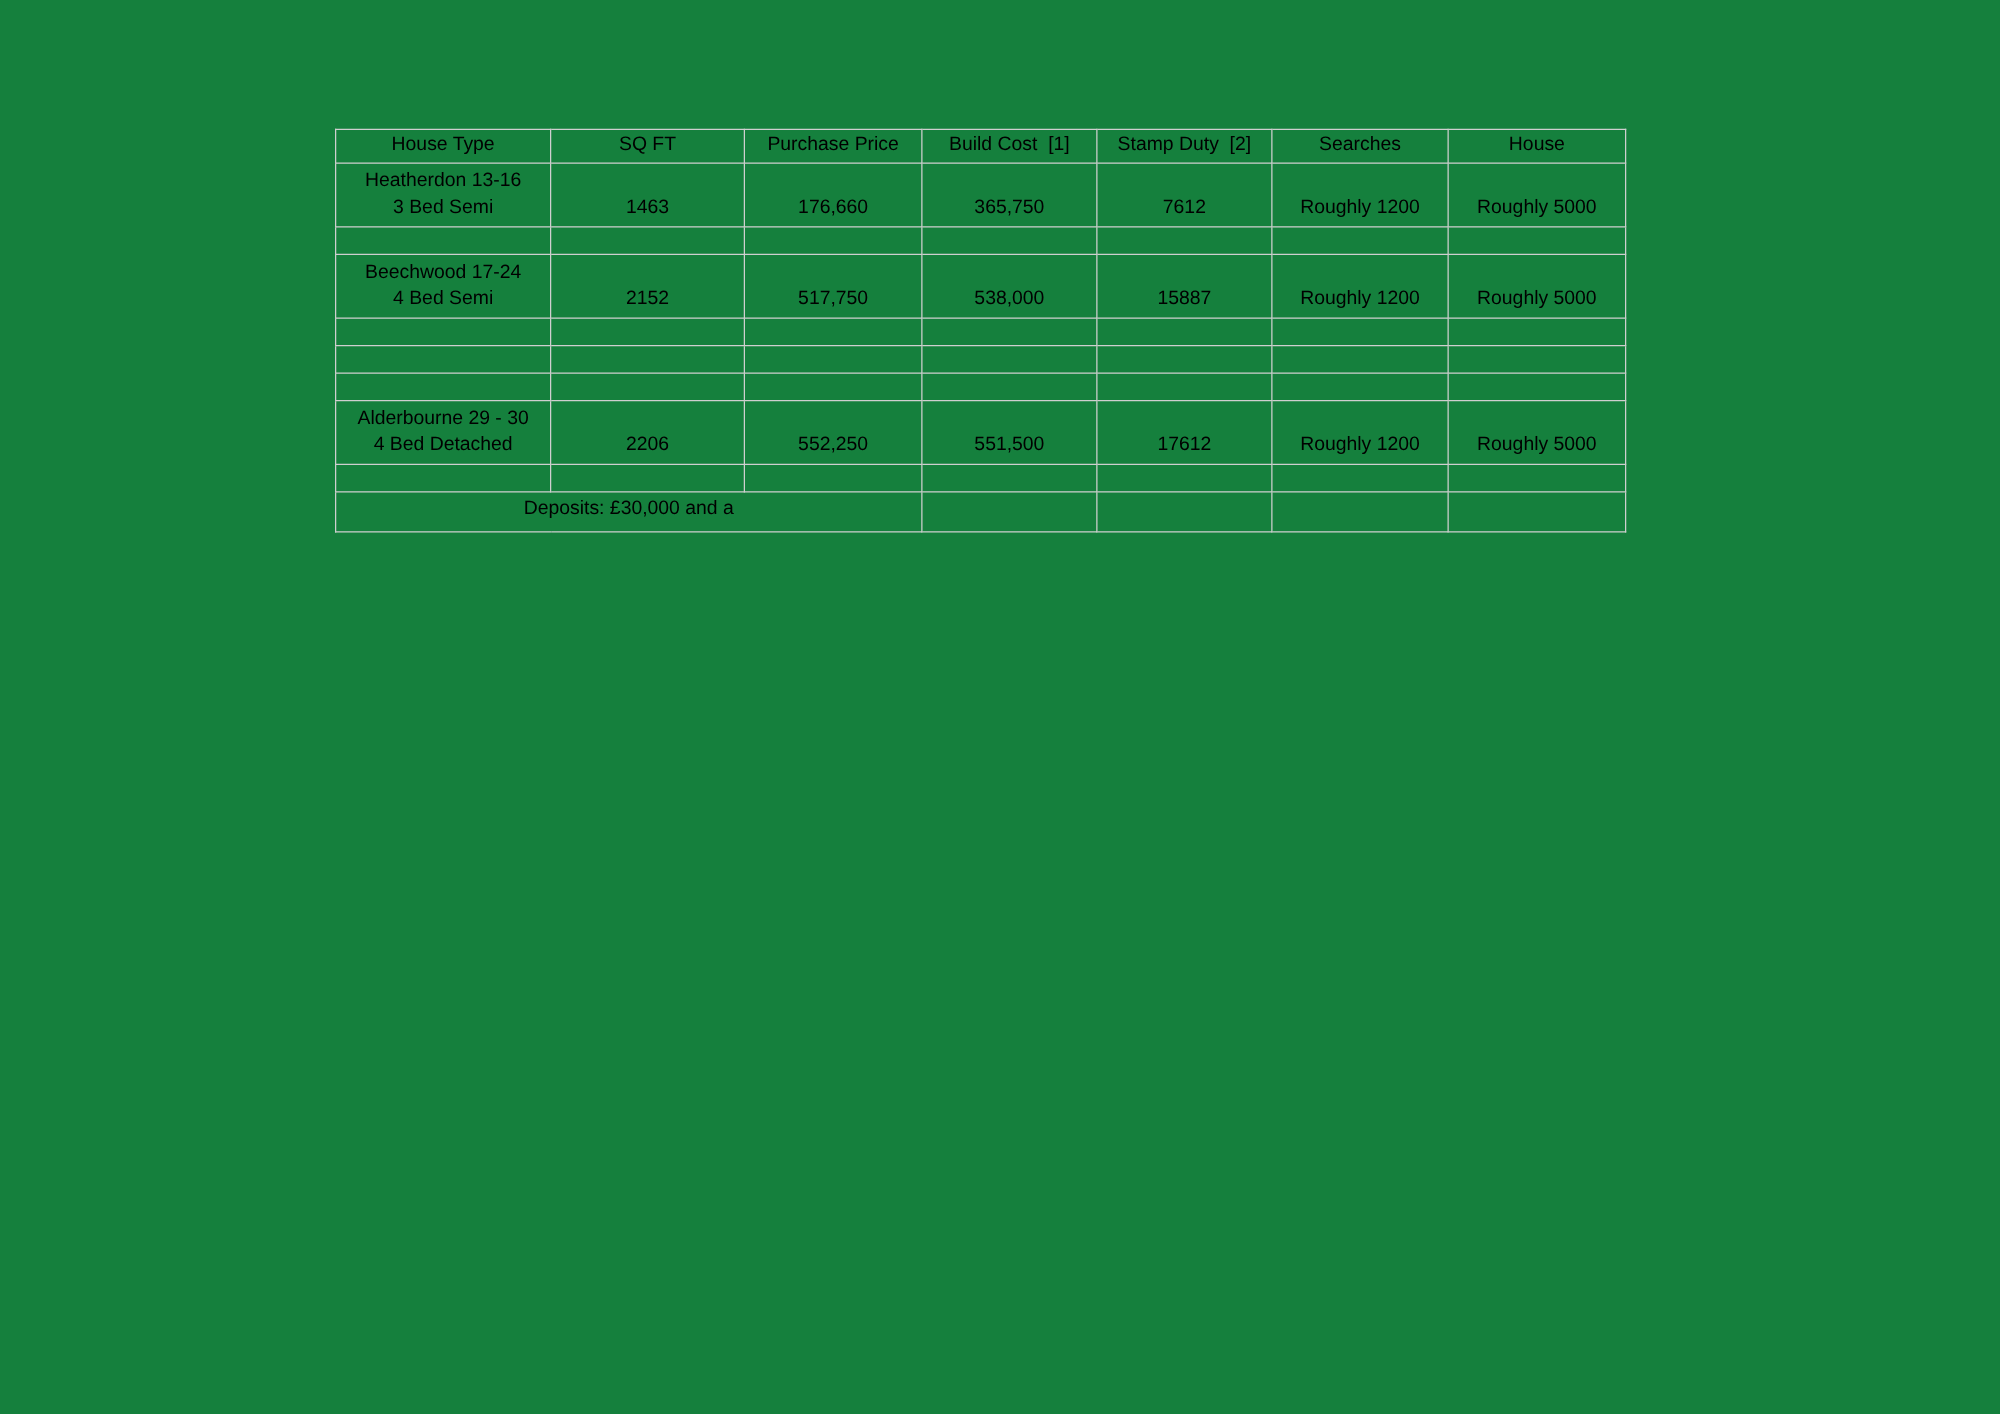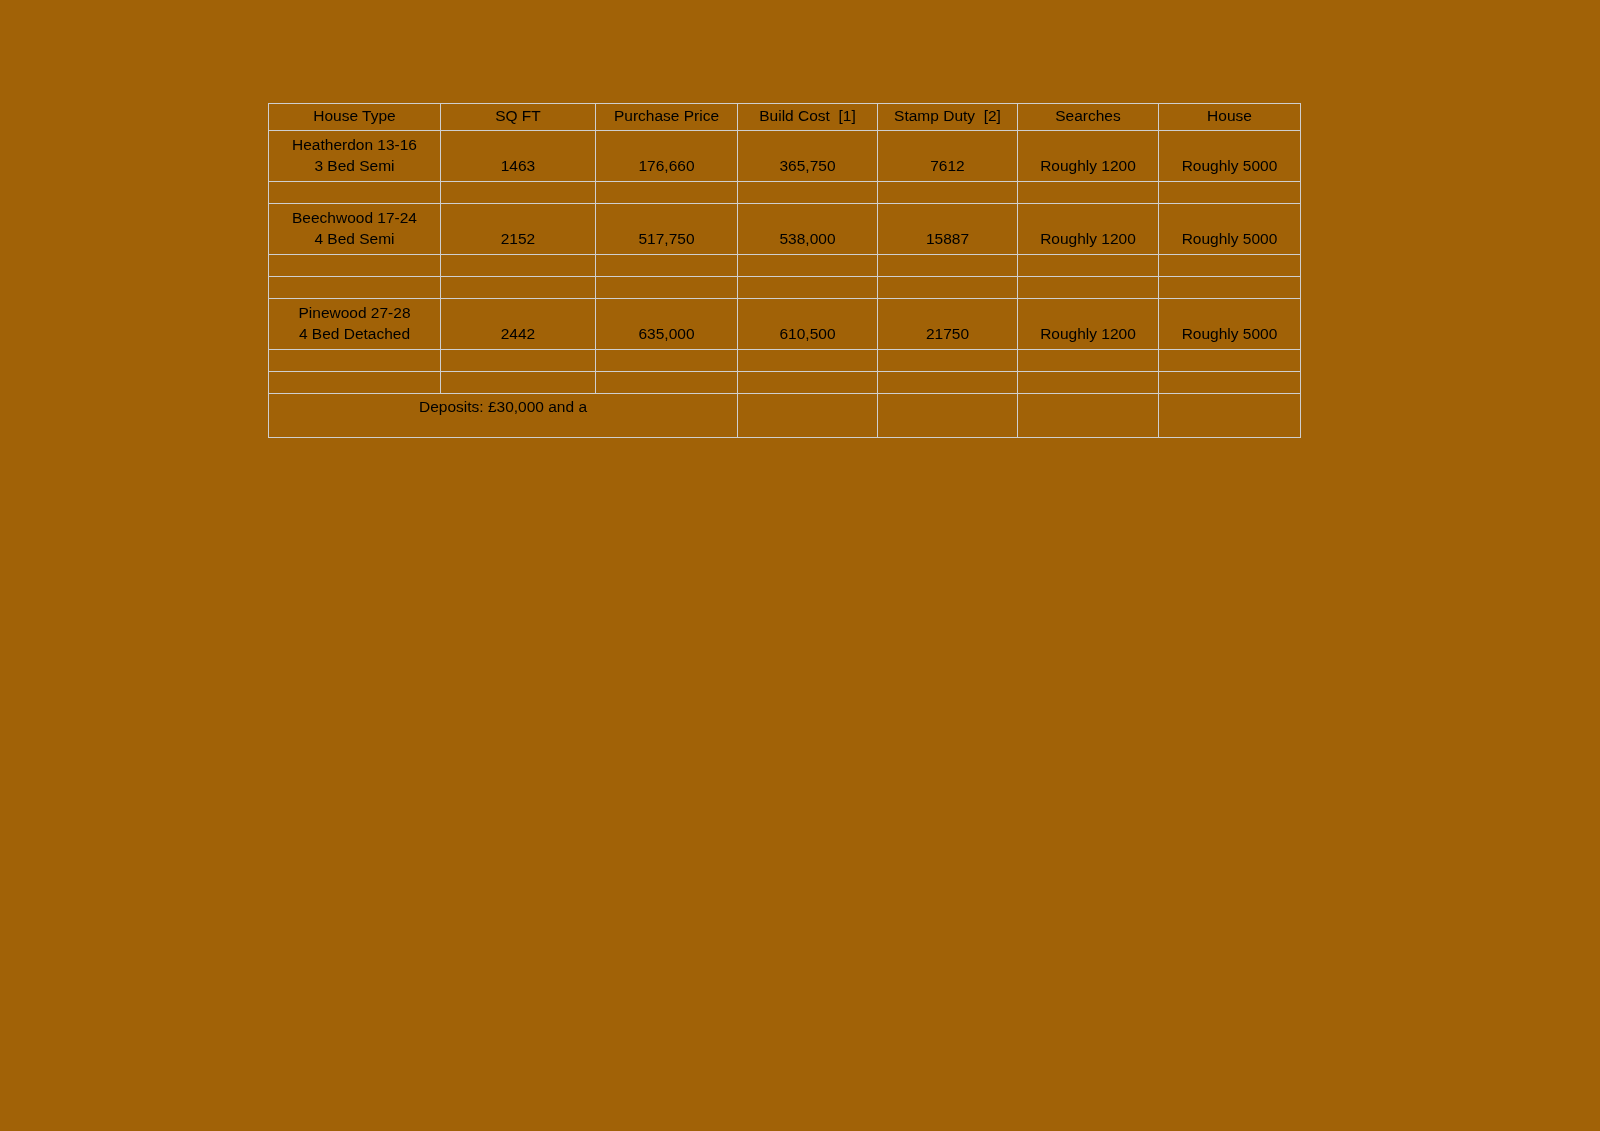--- a/index.html
+++ b/index.html
@@ -12,21 +12,21 @@
     height: 1131px;
     position: relative;
     font-family: "Liberation Sans", sans-serif;
     color: #000000;
   }
   .page {
     position: absolute;
     left: 0; top: 0;
     width: 1600px;
     height: 1131px;
-    background: #a16207;
+    background: #15803d;
   }
   table.pricing {
     position: absolute;
     left: 268px;
     top: 103px;
     border-collapse: collapse;
     table-layout: fixed;
     width: 1032px;
     font-size: 15.5px;
     color: #000000;
@@ -36,21 +36,21 @@
     text-align: center;
     vertical-align: bottom;
     padding: 0 2px 5px 2px;
     white-space: pre-wrap;
     line-height: 21px;
     overflow: hidden;
   }
   tr.row-header td   { height: 22px; padding-bottom: 4px; }
   tr.row-data td     { height: 45px; }
   tr.row-spacer td   { height: 21px; padding-bottom: 0; }
-  tr.row-note td     { height: 23px; padding-bottom: 20px; }
+  tr.row-note td     { height: 23px; padding-bottom: 8px; }
 </style>
 </head>
 <body>
 
 <div class="page">
   <table class="pricing">
     <colgroup>
       <col style="width:172px">
       <col style="width:155px">
       <col style="width:142px">
@@ -114,40 +114,40 @@
     <tr class="row-spacer">
       <td></td>
           <td></td>
           <td></td>
           <td></td>
           <td></td>
           <td></td>
           <td></td>
     </tr>
 
-    <tr class="row-data">
-      <td>Pinewood 27-28
-4 Bed Detached</td>
-      <td>2442</td>
-      <td>635,000</td>
-      <td>610,500</td>
-      <td>21750</td>
-      <td>Roughly 1200</td>
-      <td>Roughly 5000</td>
-    </tr>
     <tr class="row-spacer">
       <td></td>
           <td></td>
           <td></td>
           <td></td>
           <td></td>
           <td></td>
           <td></td>
     </tr>
 
+    <tr class="row-data">
+      <td>Alderbourne 29 - 30
+4 Bed Detached</td>
+      <td>2206</td>
+      <td>552,250</td>
+      <td>551,500</td>
+      <td>17612</td>
+      <td>Roughly 1200</td>
+      <td>Roughly 5000</td>
+    </tr>
     <tr class="row-spacer">
       <td></td>
           <td></td>
           <td></td>
           <td></td>
           <td></td>
           <td></td>
           <td></td>
     </tr>
 

